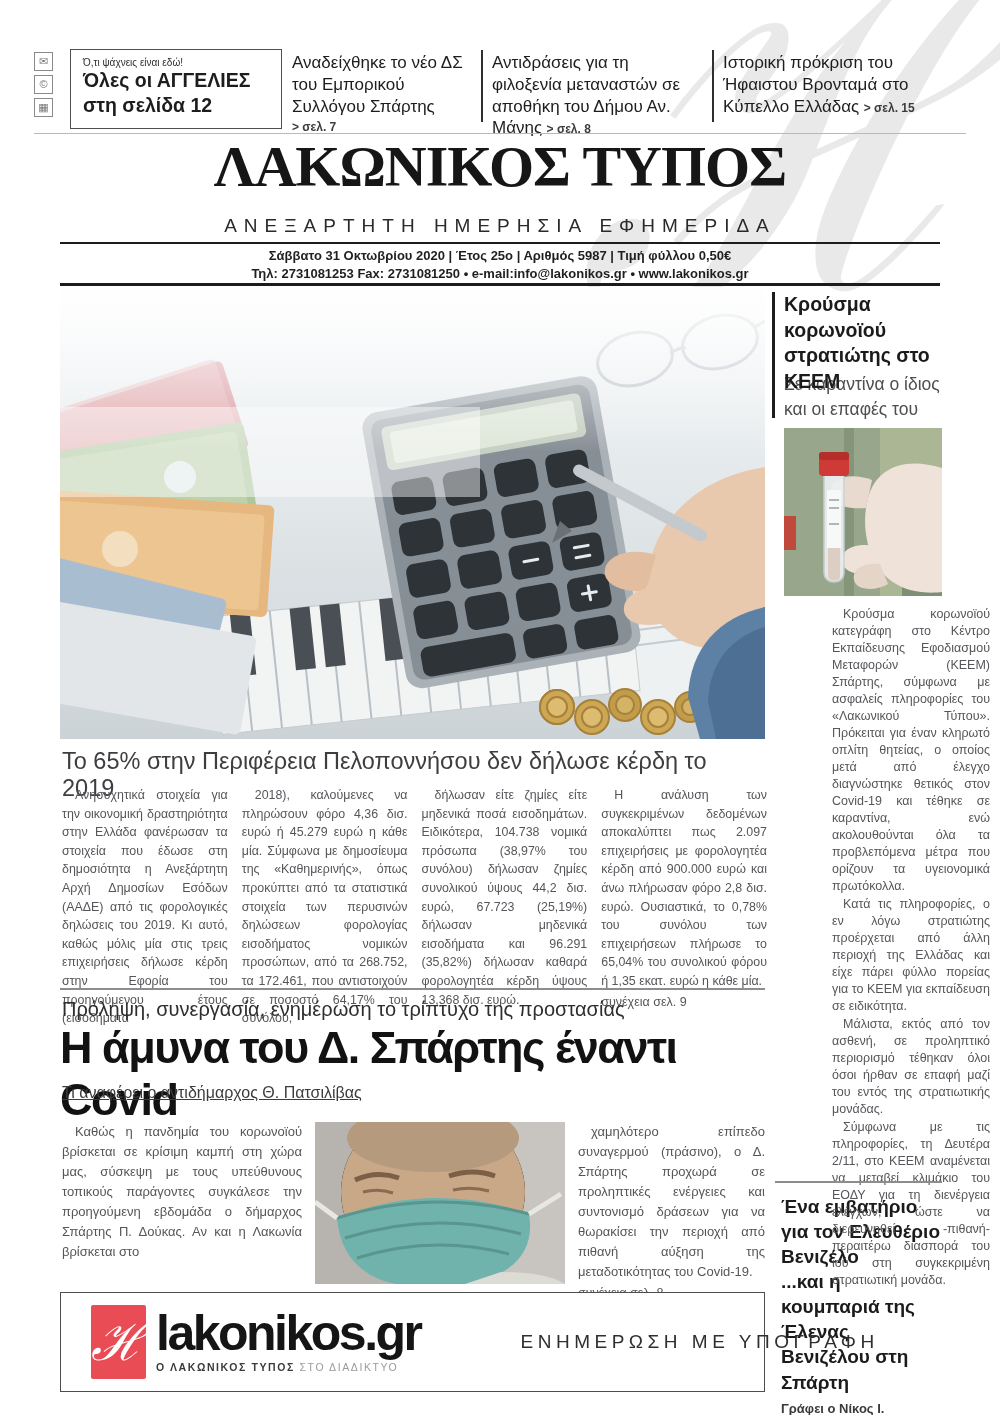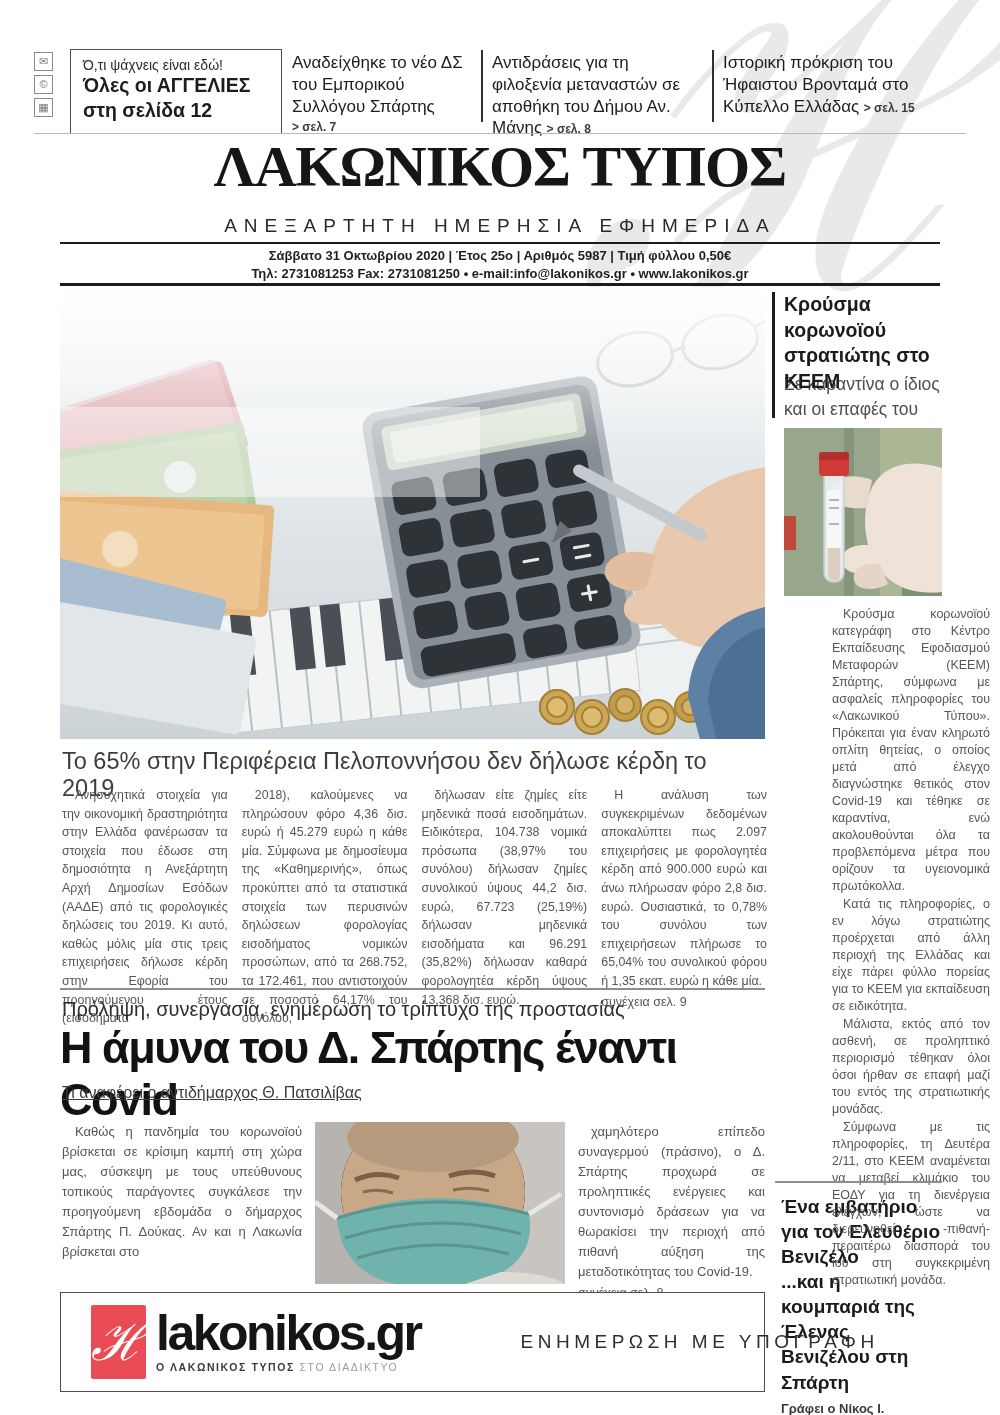--- a/index.html
+++ b/index.html
@@ -5,21 +5,21 @@
   html,body{margin:0;padding:0;background:#f2f2f2;}
   #page{position:relative;width:1000px;height:1415px;background:#ffffff;overflow:hidden;
         font-family:"Liberation Sans",sans-serif;color:#231f20;}
   .abs{position:absolute;}
   
   .watermark{font-family:"DejaVu Serif",serif;font-style:italic;color:#e9e9e9;z-index:0;line-height:1;user-select:none;}
   
   .postal{display:flex;flex-direction:column;gap:4px;align-items:center;}
   .postal .pi{width:17px;height:17px;border:1px solid #8a8a8a;color:#777;font-size:11px;line-height:16px;text-align:center;background:#fff;}
   .classbox{border:1.5px solid #4f4f4f;padding:7px 12px 9px 12px;background:#fff;}
-  .classbox .l1{font-size:14px;color:#2c2c2c;}
+  .classbox .l1{font-size:10px;color:#2c2c2c;}
   .classbox .l2,.classbox .l3{font-size:19.5px;font-weight:bold;color:#1d1d1d;line-height:1.3;}
   .teaser{z-index:2;}
   .teaser .t-text{font-weight:normal;font-size:17px;line-height:1.28;color:#1d1d1d;}
   .t-page{font-weight:bold;font-size:12px;color:#3c3c3c;white-space:nowrap;}
   .vdiv{width:2px;background:#2f2f2f;z-index:2;}
   .hrule{background:#1c1c1c;z-index:3;}
   .grayrule{background:#b9b9b9;z-index:3;}
   
   .mast-title{font-family:"Liberation Serif","DejaVu Serif",serif;font-weight:bold;font-size:58px;
               letter-spacing:-1px;text-align:center;width:100%;color:#161616;z-index:2;line-height:1;}

